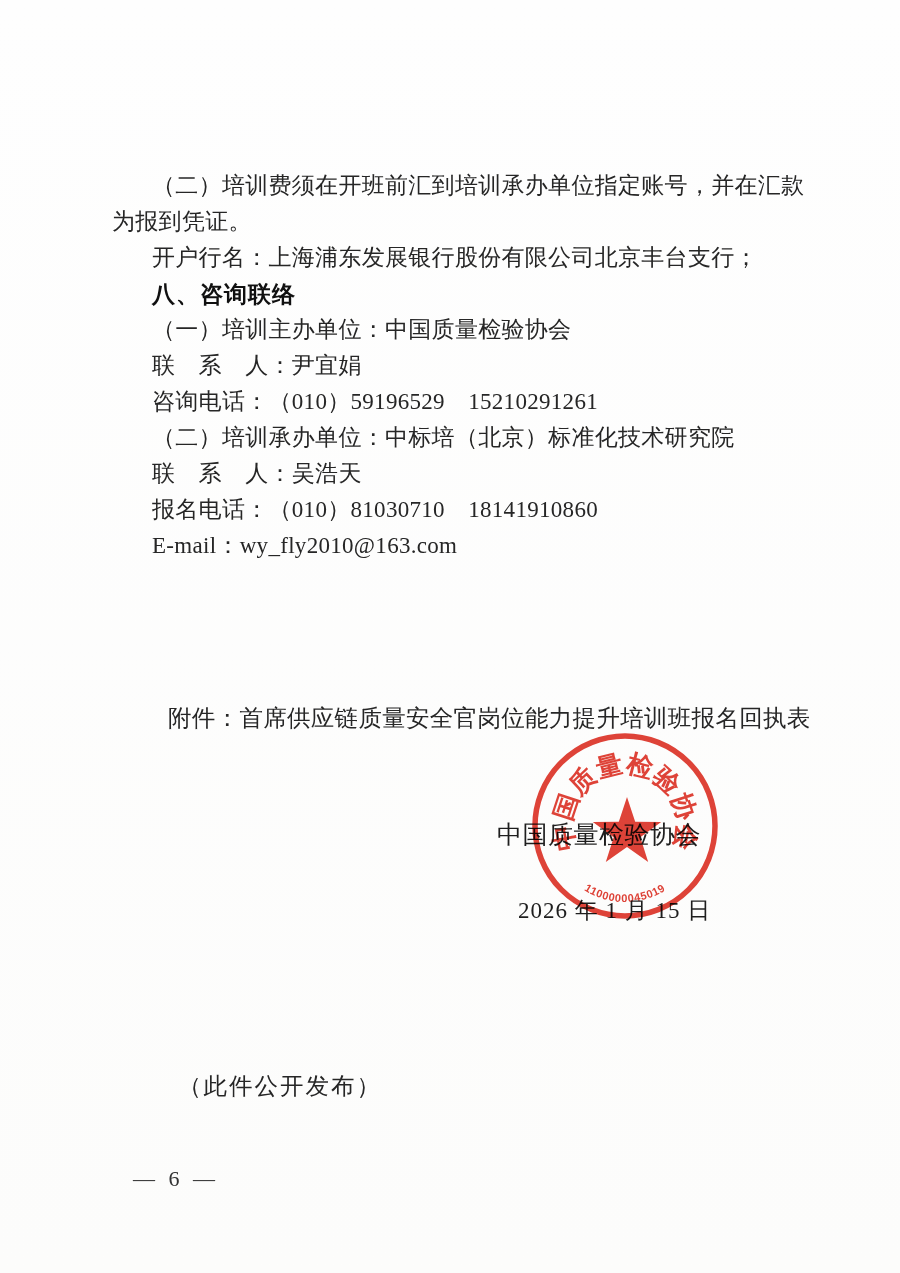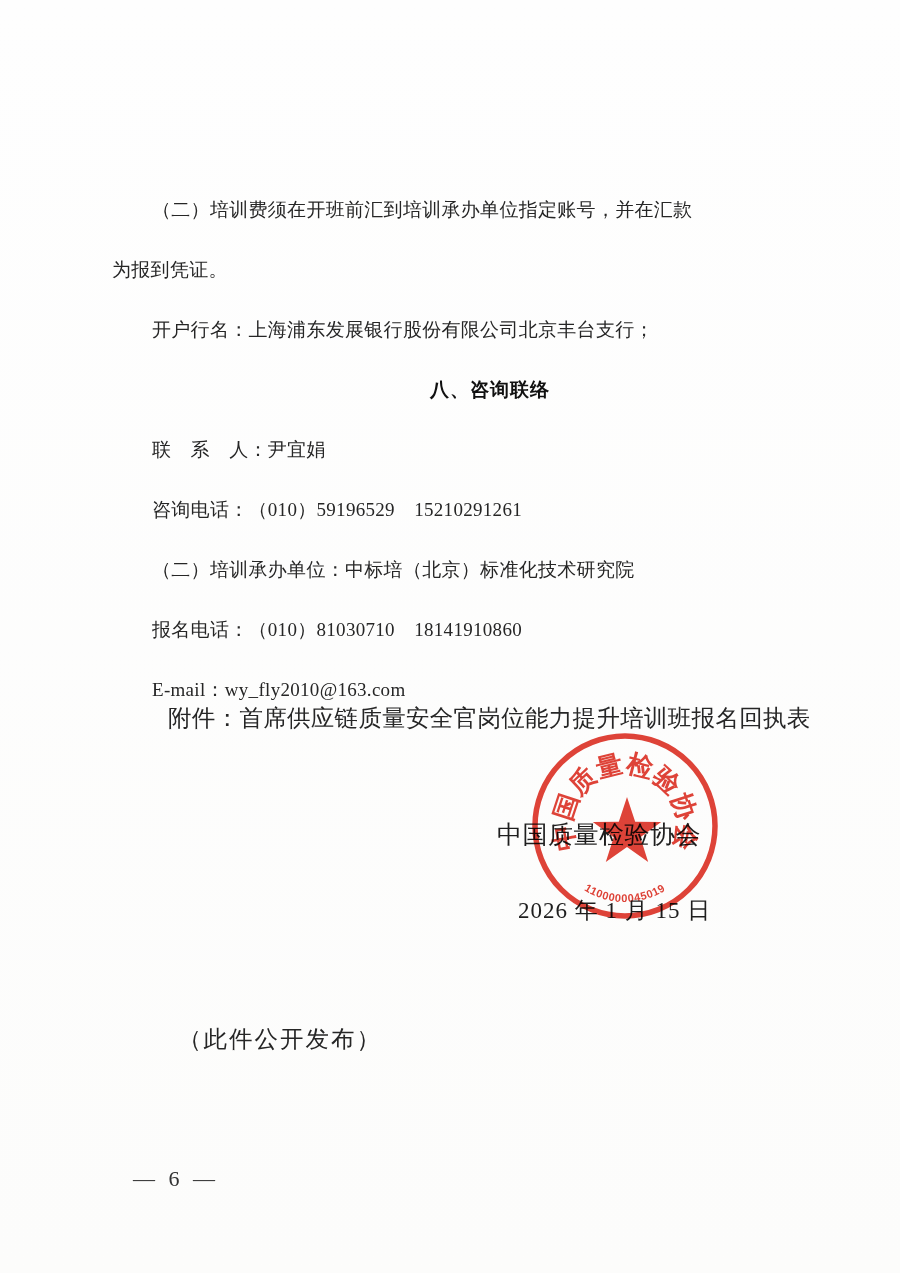--- a/index.html
+++ b/index.html
@@ -10,68 +10,69 @@
     color:#262626;
     position:relative;
     overflow:hidden;
   }
   .page{position:absolute;inset:0;background:linear-gradient(180deg,#fefefe 0%,#fcfcfb 100%);}
   .body-text{
     position:absolute;left:112px;top:168px;width:716px;
   }
   .line{
     height:36px;line-height:36px;
-    font-size:19px;
+    font-size:23px;
     white-space:pre-wrap;
     letter-spacing:0.3px;
-    margin-top:24px;
   }
   .indent{padding-left:40px;}
-  .heading{font-weight:700;color:#101010;font-family:Liberation Serif, serif;letter-spacing:1px;text-align:center;}
+  .heading{font-weight:700;color:#101010;font-family:Liberation Sans, sans-serif;letter-spacing:1px;}
   .attachment{
     position:absolute;left:168px;top:701px;
     font-size:23.5px;line-height:34px;white-space:pre-wrap;letter-spacing:0.3px;
   }
   .signer{
     position:absolute;left:497px;top:820px;
     font-size:25px;line-height:30px;letter-spacing:0.5px;color:#1e1e1e;
     z-index:1;white-space:pre;
   }
   .issue-date{
     position:absolute;left:518px;top:896px;
     font-size:23px;line-height:30px;letter-spacing:1px;color:#1e1e1e;
     z-index:1;white-space:pre;
   }
   .seal{
     position:absolute;left:525px;top:726px;width:200px;height:200px;
     mix-blend-mode:multiply;opacity:0.93;z-index:2;
   }
   .seal text{font-family:"Liberation Sans","DejaVu Sans",sans-serif;}
   .release-note{
-    position:absolute;left:178px;top:1023px;
+    position:absolute;left:178px;top:1070px;
     font-size:23.5px;line-height:32px;letter-spacing:2px;white-space:pre;
   }
   .page-number{
     position:absolute;left:133px;top:1164px;
     font-size:22px;line-height:30px;letter-spacing:4px;color:#333;white-space:pre;
   }
 </style>
 </head>
 <body>
 
 <div class="page">
 
   <div class="body-text">
     <div class="line indent">（二）培训费须在开班前汇到培训承办单位指定账号，并在汇款</div>
     <div class="line">为报到凭证。</div>
     <div class="line indent">开户行名：上海浦东发展银行股份有限公司北京丰台支行；</div>
     <div class="line indent heading">八、咨询联络</div>
+    <div class="line indent">（一）培训主办单位：中国质量检验协会</div>
     <div class="line indent">联　系　人：尹宜娟</div>
     <div class="line indent">咨询电话：（010）59196529　15210291261</div>
     <div class="line indent">（二）培训承办单位：中标培（北京）标准化技术研究院</div>
+    <div class="line indent">联　系　人：吴浩天</div>
     <div class="line indent">报名电话：（010）81030710　18141910860</div>
     <div class="line indent">E-mail：wy_fly2010@163.com</div>
   </div>
 
   <div class="attachment">附件：首席供应链质量安全官岗位能力提升培训班报名回执表</div>
 
   <div class="signer">中国质量检验协会</div>
 
   <div class="issue-date">2026 年 1 月 15 日</div>
 

